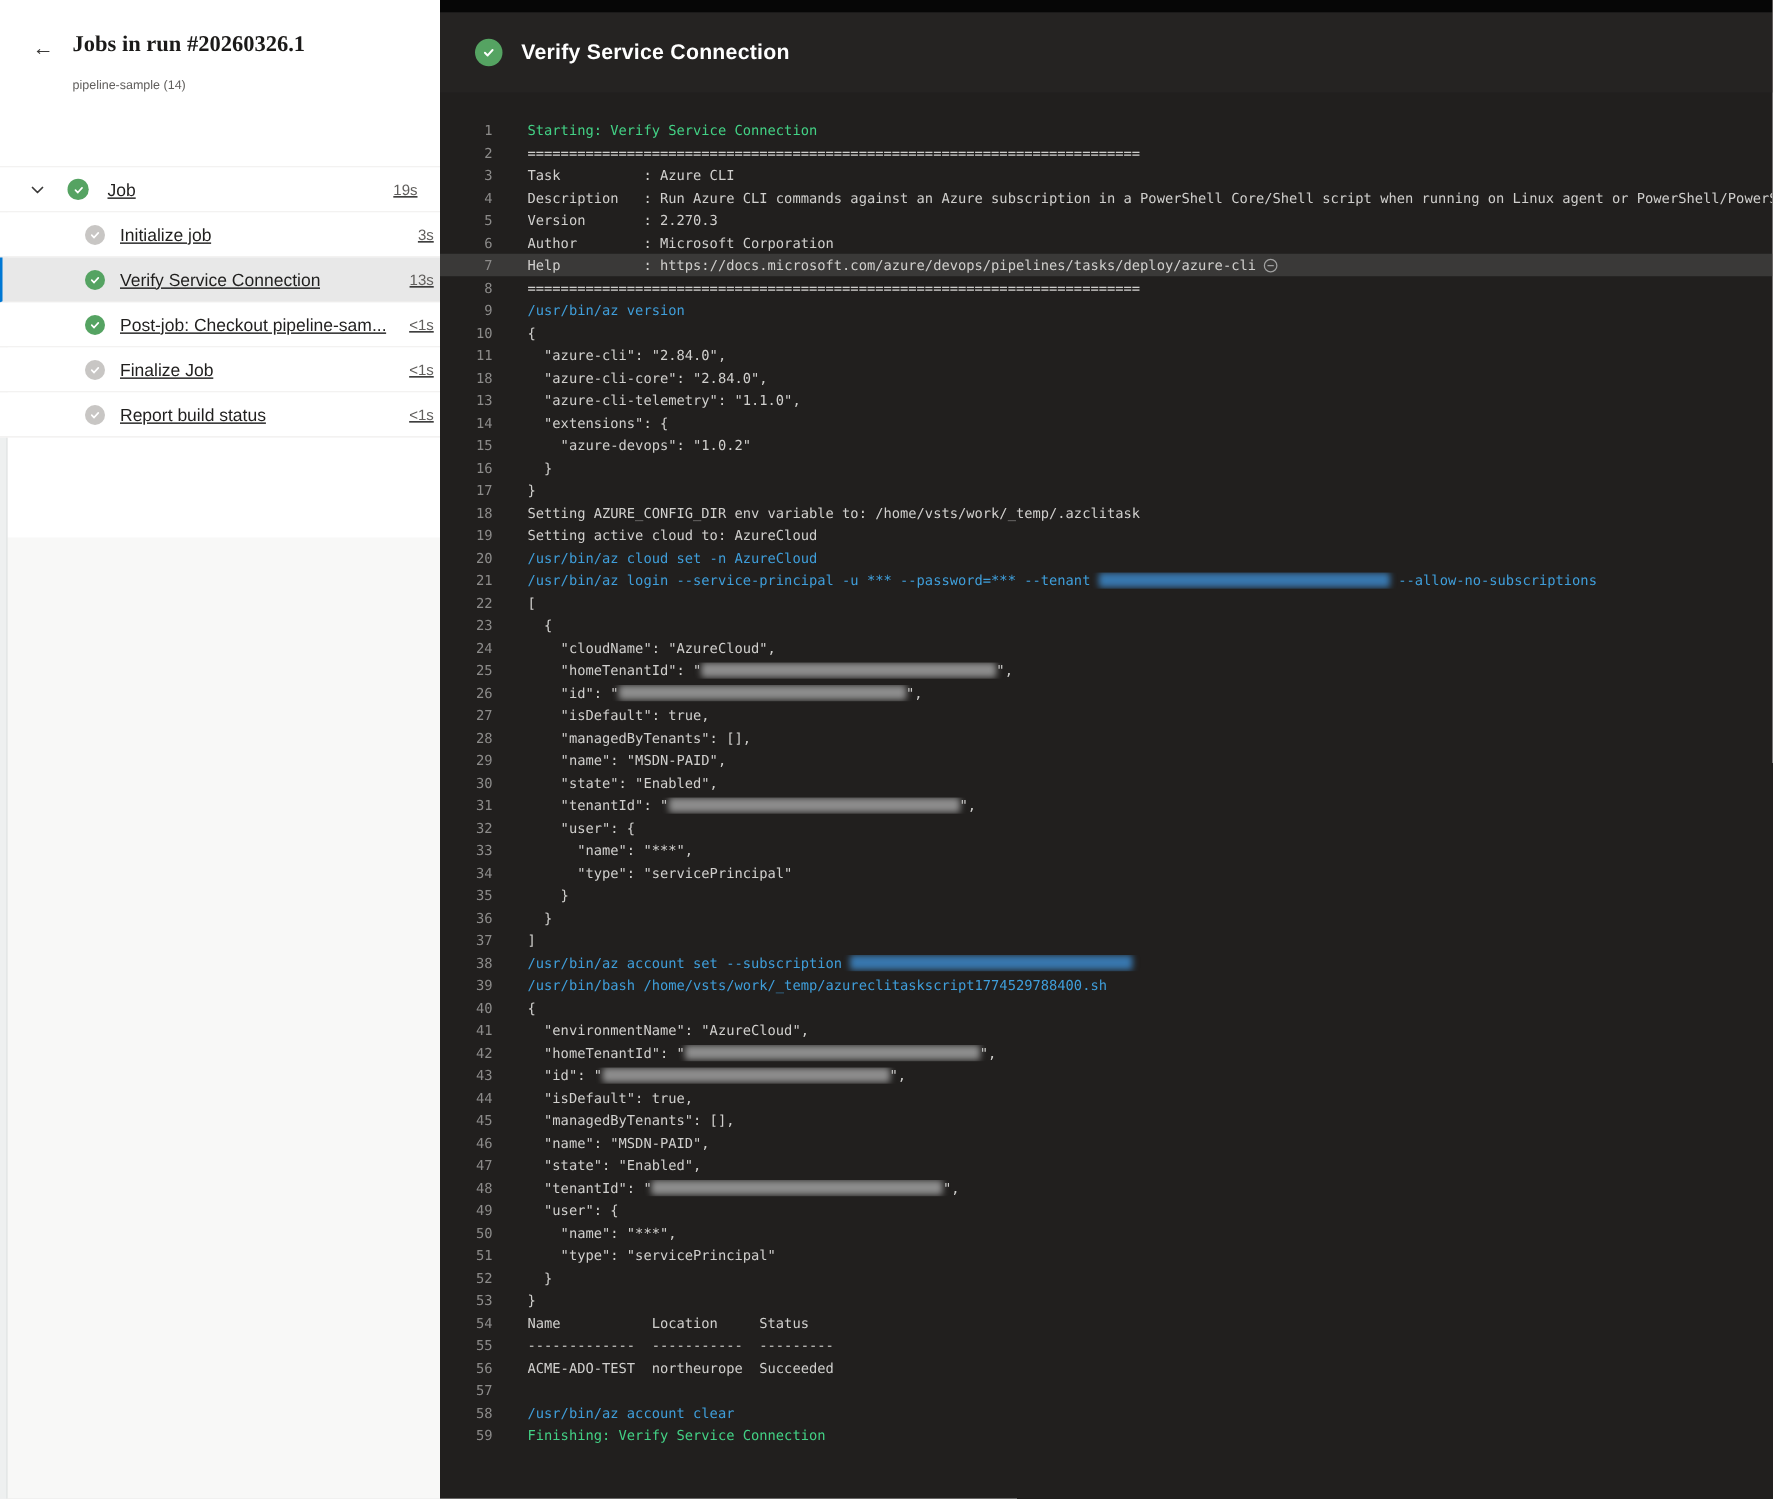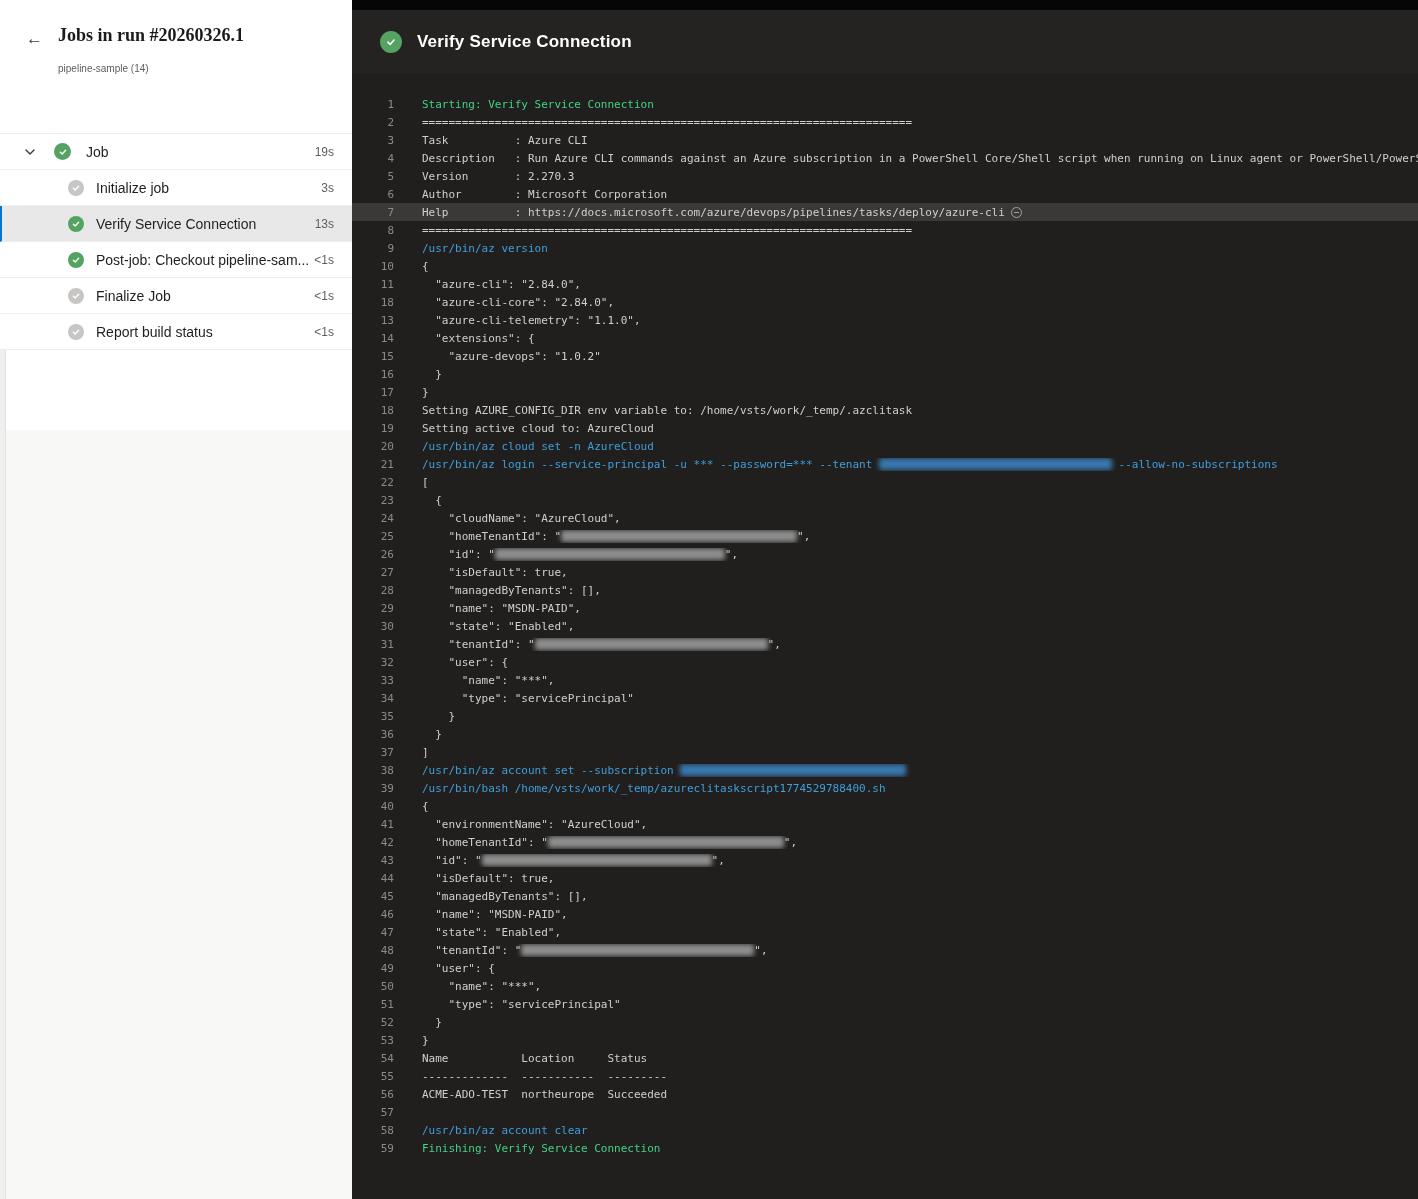--- a/index.html
+++ b/index.html
@@ -8,32 +8,32 @@
   .app { display:flex; width:1418px; height:1199px; }
 
   
   .sidebar { position:relative; width:352px; flex:none; background:#ffffff; height:1199px; }
   .sb-lower { position:absolute; left:0; right:0; top:430px; bottom:0; background:#f8f8f7; }
   .sb-strip { position:absolute; left:0; top:170px; bottom:0; width:6px; background:#eef0f0; border-right:1px solid #e1e3e3; z-index:2; }
   .back-btn { position:absolute; left:26px; top:29px; font-size:17px; color:#3b3a39; cursor:pointer; z-index:3; }
   .sb-title { position:absolute; left:58px; top:25px; font-size:18px; font-weight:700; color:#1b1a19; z-index:3; white-space:nowrap;font-family:Liberation Serif, serif; }
   .sb-sub { position:absolute; left:58px; top:63px; font-size:10px; color:#605e5c; z-index:3; }
   .jobs-label { position:absolute; left:25px; top:102px; font-size:14px; color:#3b3a39; z-index:3;margin-top:47px; }
-  .tree { position:absolute; top:133px; left:0; right:0; border-top:1px solid #efeeed; z-index:3; }
+  .tree { position:absolute; top:133px; left:0; right:0; border-top:1px solid #efeeed; z-index:3;text-decoration:underline; }
   .row { height:36px; display:flex; align-items:center; border-bottom:1px solid #efeeed; font-size:14px; color:#201f1e; background:#fff; cursor:pointer; }
   .job-row { padding:0 18px 0 24px; }
   .chev { width:12px; height:12px; flex:none; display:inline-flex; }
   .circle { width:16px; height:16px; border-radius:50%; flex:none; display:inline-flex; align-items:center; justify-content:center; }
   .circle svg { width:12px; height:12px; }
   .success { background:#55a362; }
   .neutral { background:#c8c6c4; }
   .job-row .circle { margin-left:18px; width:17px; height:17px; }
   .job-label { margin-left:15px; }
   .duration { margin-left:auto; font-size:12px; color:#605e5c; }
-  .step-row { padding:0 18px 0 68px; }
+  .step-row { padding:0 5px 0 68px; }
   .step-row.selected { background:#e8e8e8; border-left:2px solid #0078d4; padding-left:66px; }
   .step-label { margin-left:12px; white-space:nowrap; overflow:hidden; }
 
   
   .panel { flex:1; background:#211f1e; height:1199px; display:flex; flex-direction:column; min-width:0; }
   .top-strip { height:10px; background:#060606; flex:none; }
   .log-header { height:64px; background:#252322; display:flex; align-items:center; padding-left:28px; flex:none; }
   .hdr-circle { width:22px; height:22px; border-radius:50%; background:#55a362; display:inline-flex; align-items:center; justify-content:center; flex:none; }
   .hdr-circle svg { width:14px; height:14px; }
   .hdr-title { margin-left:15px; font-size:17px; font-weight:600; color:#ffffff; letter-spacing:.2px; }

